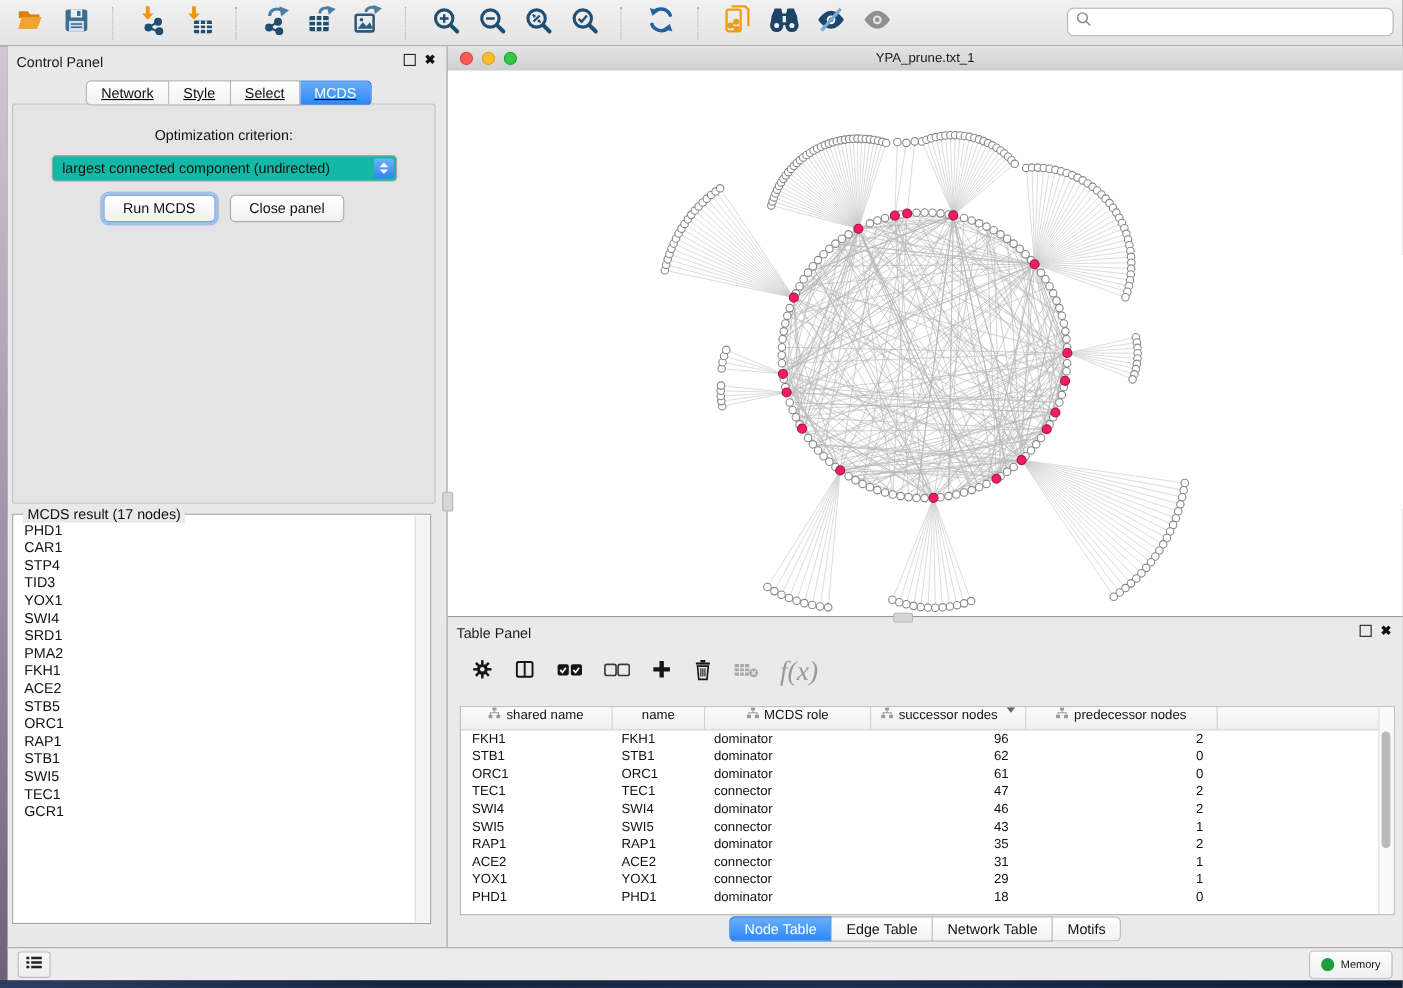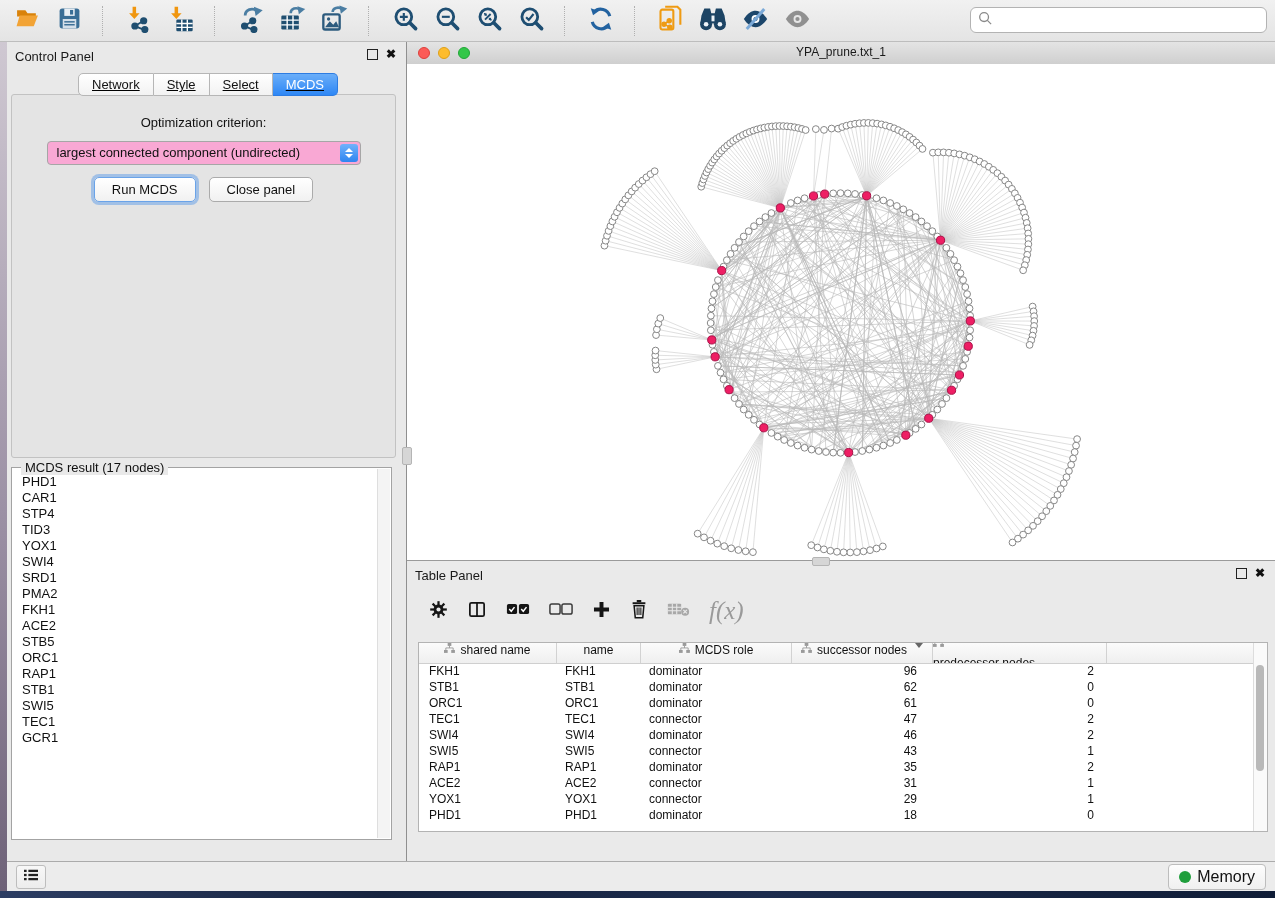--- a/index.html
+++ b/index.html
@@ -29,21 +29,21 @@
   .close-ic{font-size:12px;font-weight:bold;color:#111;line-height:11px;}
   .cp-tabs{position:absolute;left:71px;top:31px;display:flex;z-index:3;text-decoration:underline;}
   .tab{height:21px;line-height:21px;padding:0 13px;font-size:13px;color:#111;
     background:linear-gradient(#ffffff,#f2f2f2);border:1px solid #b6b6b6;border-left:none;}
   .tab:first-child{border-left:1px solid #b6b6b6;border-radius:5px 0 0 5px;}
   .tab:last-child{border-radius:0 5px 5px 0;}
   .tab.active{background:linear-gradient(#6aaef9,#2e87f5);color:#fff;border-color:#2d7ce2;}
   .cp-panel{position:absolute;left:4px;right:10px;top:52px;height:362px;background:#e4e4e4;
     border:1px solid #c2c2c2;border-radius:3px;}
   .opt-label{text-align:center;font-size:13px;color:#111;margin-top:20px;}
-  .select-box{position:relative;width:314px;height:24px;margin:11px auto 0;background:#f9a8d4;
+  .select-box{position:relative;width:314px;height:24px;margin:11px auto 0;background:#14b8a6;
     border:1px solid #a6a6a6;border-radius:4px;box-sizing:border-box;}
   .select-box .val{font-size:13px;color:#111;line-height:22px;padding-left:9px;white-space:nowrap;}
   .stepper{position:absolute;right:2px;top:2px;width:18px;height:18px;border-radius:3px;
     background:linear-gradient(#70b2fb,#2f85f0);display:flex;flex-direction:column;align-items:center;justify-content:center;}
   .stepper i{width:0;height:0;border-left:4px solid transparent;border-right:4px solid transparent;display:block;}
   .stepper .up{border-bottom:4px solid #fff;margin-bottom:2px;}
   .stepper .dn{border-top:4px solid #fff;}
   .btn-row{display:flex;justify-content:center;gap:13px;margin-top:12px;}
   .btn{height:25px;line-height:23px;padding:0 17px;font-size:13px;color:#111;background:linear-gradient(#ffffff,#f1f1f1);
     border:1px solid #ababab;border-radius:5px;box-sizing:border-box;}
@@ -69,41 +69,41 @@
   .table-panel{position:absolute;left:0;right:0;top:518px;bottom:0;background:#eaeaea;border-top:1px solid #9a9a9a;}
   .hsplit-handle{position:absolute;left:405px;top:-4px;width:16px;height:7px;background:#d6d6d6;border:1px solid #b5b5b5;border-radius:2px;}
   .tp-toolbar{position:absolute;left:22px;top:32px;height:36px;display:flex;align-items:center;gap:19px;}
   .tp-ic{display:flex;align-items:center;justify-content:center;}
   .fx{font-family:"Liberation Serif",serif;font-style:italic;font-size:25px;color:#9a9a9a;}
   .tp-table{position:absolute;left:11px;right:7px;top:81px;height:190px;background:#fff;border:1px solid #b3b3b3;box-sizing:border-box;}
   .thead{display:flex;height:20px;border-bottom:1px solid #cfcfcf;background:linear-gradient(#fbfbfb,#efefef);}
   .th{display:flex;justify-content:center;gap:5px;font-size:12px;color:#111;
     border-right:1px solid #d2d2d2;box-sizing:border-box;overflow:hidden;}
   .th:nth-child(1){width:138px;}.th:nth-child(2){width:84px;}.th:nth-child(3){width:151px;}
-  .th:nth-child(4){width:141px;}.th:nth-child(5){width:174px;flex-direction:column;}.th:nth-child(6){flex:1;border-right:none;}
+  .th:nth-child(4){width:141px;}.th:nth-child(5){width:174px;}.th:nth-child(6){flex:1;border-right:none;}
   .sortchev{width:0;height:0;border-left:4px solid transparent;border-right:4px solid transparent;border-top:5px solid #666;margin-left:3px;}
   .tbody{position:absolute;top:20px;left:0;right:13px;bottom:0;overflow:hidden;}
   .trow{display:flex;height:16px;}
   .td{font-size:12px;color:#111;line-height:16px;box-sizing:border-box;overflow:hidden;white-space:nowrap;}
   .td:nth-child(1){width:138px;padding-left:10px;}
   .td:nth-child(2){width:84px;padding-left:8px;}
   .td:nth-child(3){width:151px;padding-left:8px;}
   .td:nth-child(4){width:141px;text-align:right;padding-right:16px;}
   .td:nth-child(5){width:174px;text-align:right;padding-right:13px;}
   .table-scroll{position:absolute;top:0;bottom:0;right:0;width:13px;background:#fafafa;border-left:1px solid #ddd;}
   .table-thumb{position:absolute;top:22px;left:2px;width:8px;height:106px;background:#b9b9b9;border-radius:4px;}
   .tp-tabs{position:absolute;left:0;right:0;bottom:6px;display:flex;justify-content:center;}
   
   .status-bar{position:absolute;left:0;right:0;bottom:0;height:29px;background:#ececec;border-top:1px solid #ababab;}
   .list-btn{position:absolute;left:9px;top:3px;width:28px;height:22px;background:linear-gradient(#f8f8f8,#ededed);
     border:1px solid #bdbdbd;border-radius:3px;display:flex;align-items:center;justify-content:center;}
   .mem-btn{position:absolute;right:9px;top:2px;height:24px;background:linear-gradient(#fdfdfd,#f0f0f0);
     border:1px solid #bdbdbd;border-radius:4px;display:flex;align-items:center;gap:6px;padding:0 10px;}
   .mem-dot{width:12px;height:12px;border-radius:50%;background:#1f9e3c;}
-  .mem-label{font-size:16px;color:#111;text-align:right;}
+  .mem-label{font-size:10px;color:#111;text-align:right;}
 </style>
 </head>
 <body>
 
 <div class="wp-bottom"></div>
 <div class="wp-left"></div>
 
 <div class="toolbar">
   <span class="tb-btn">
       <span>
@@ -1337,20 +1337,26 @@
               <div class="td">dominator</div>
               <div class="td">18</div>
               <div class="td">0</div>
             </div>
           </div>
         <div class="table-scroll">
           <div class="table-thumb"></div>
         </div>
       </div>
 
+      <div class="tp-tabs" id="tp-tabs">
+          <div class="tab active">Node Table</div>
+          <div class="tab">Edge Table</div>
+          <div class="tab">Network Table</div>
+          <div class="tab">Motifs</div>
+        </div>
     </div>
 
     <div class="status-bar" style="position:absolute;left:0;right:0;bottom:-29px;">
     </div>
   </div>
 
   <div class="status-bar">
     <span class="list-btn">
         <span>
       <svg width="18" height="14" viewBox="0 0 20 16">

